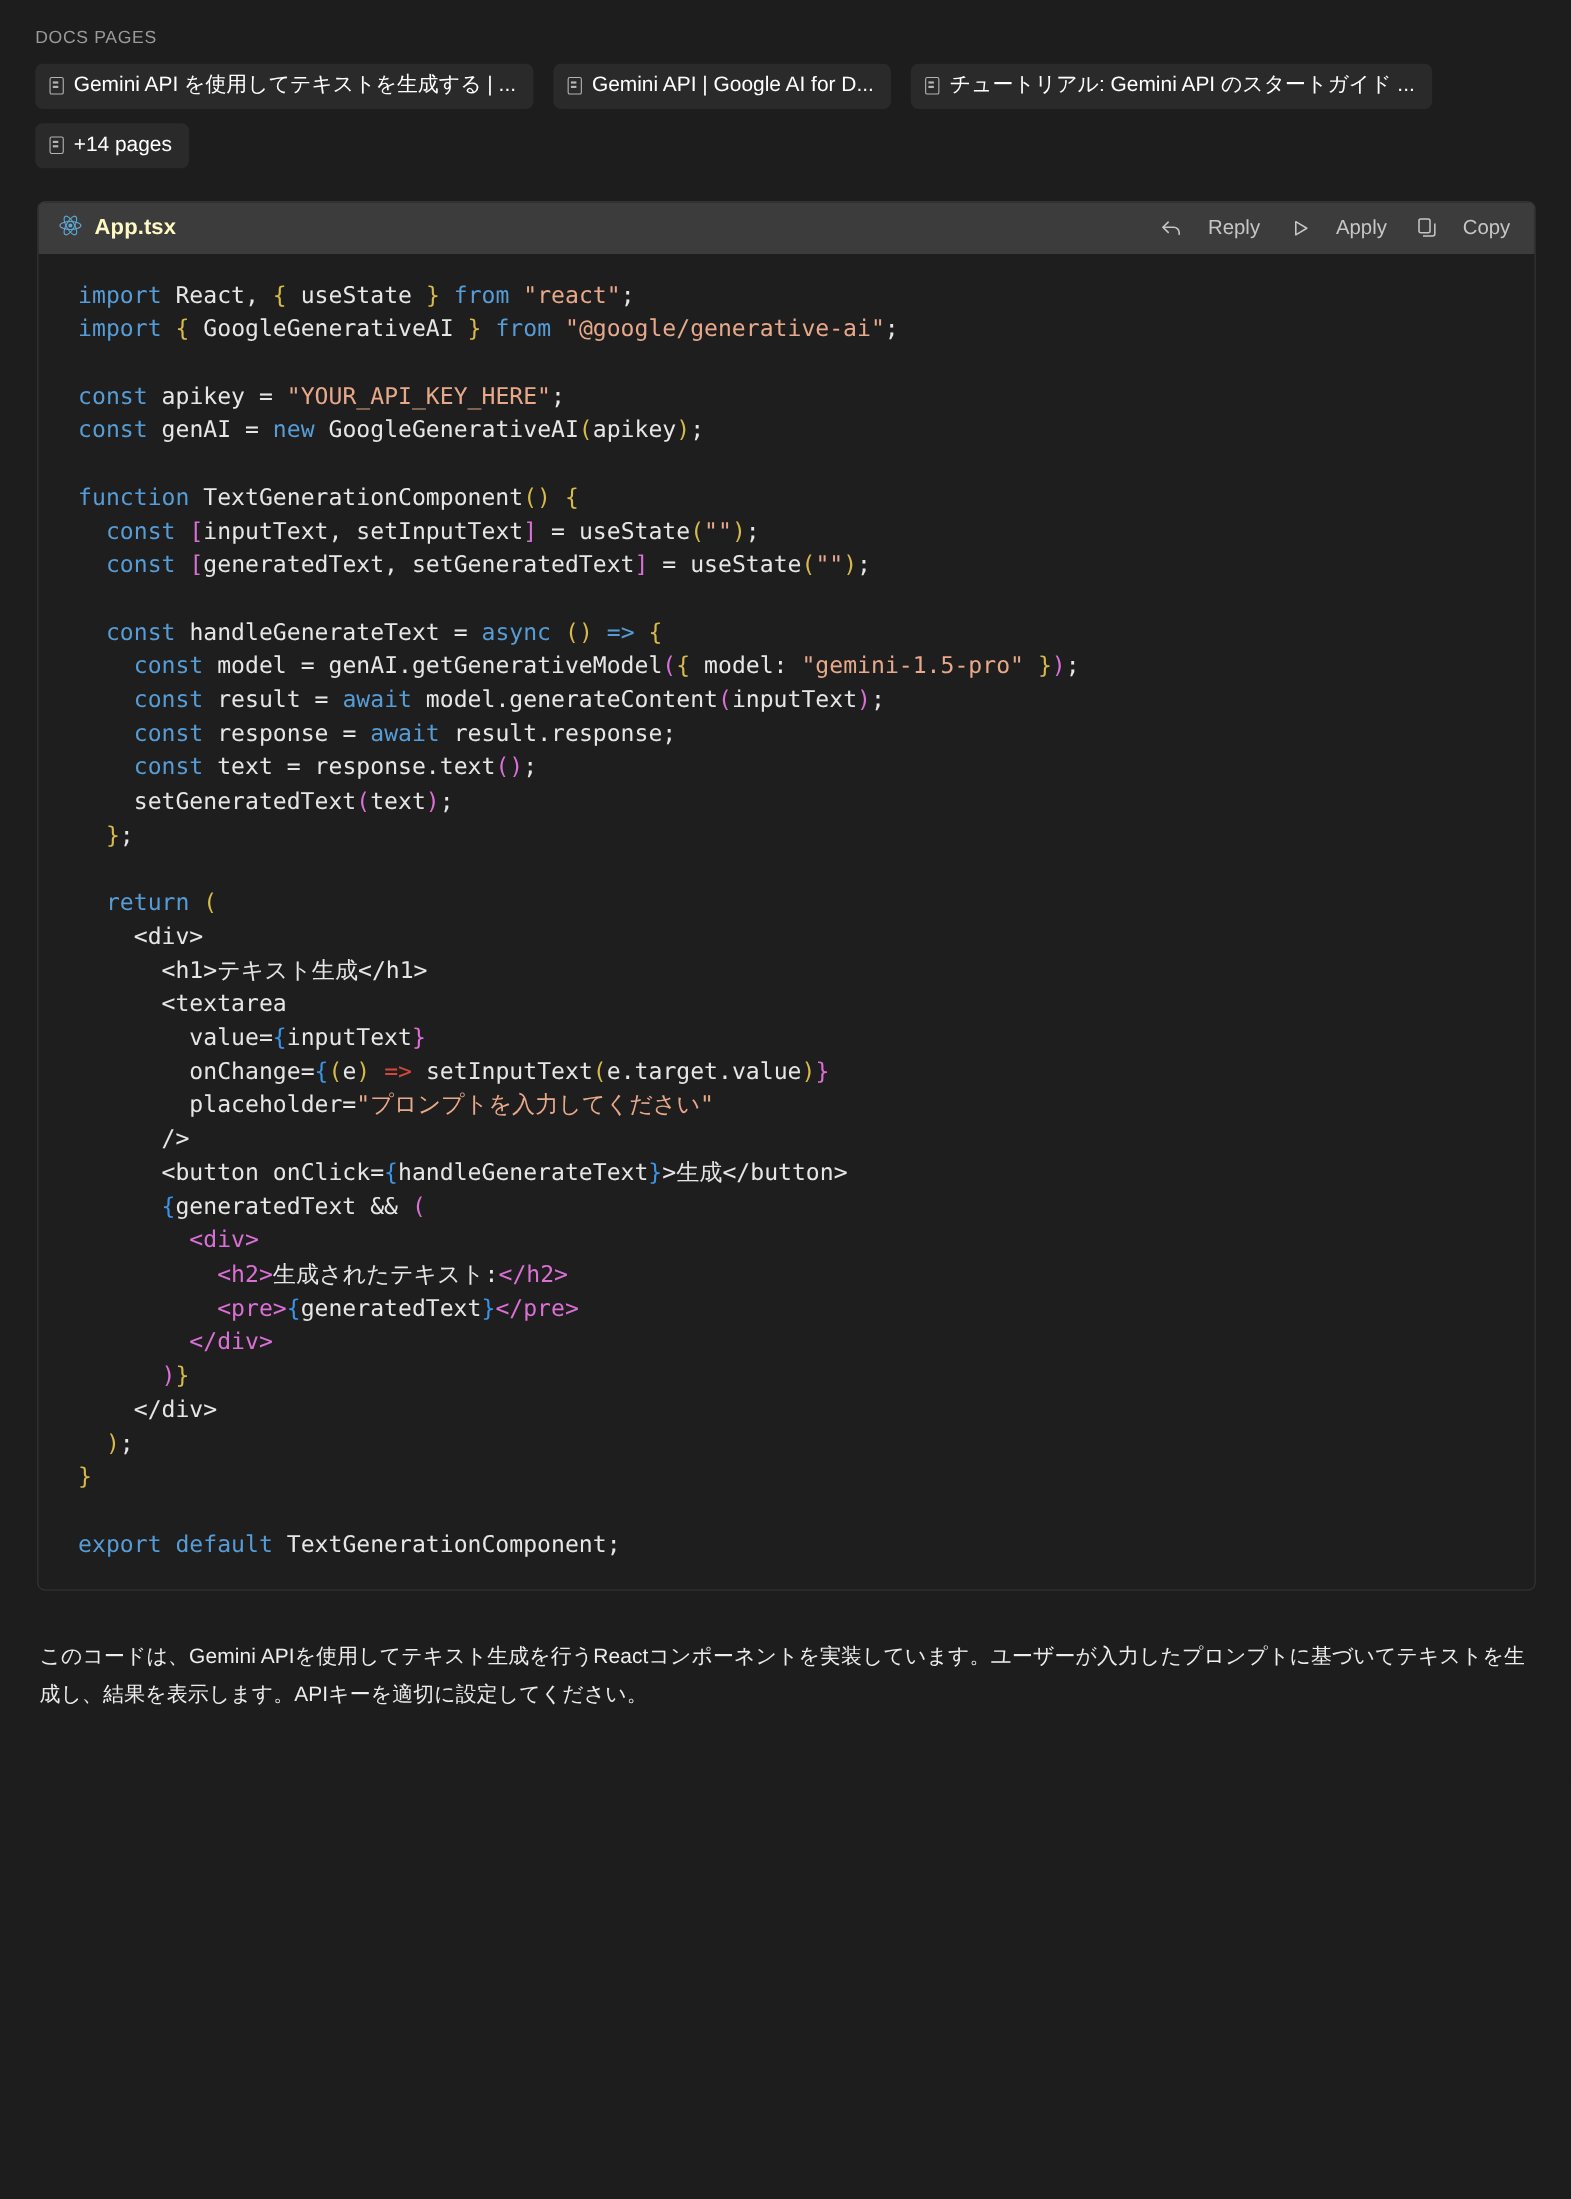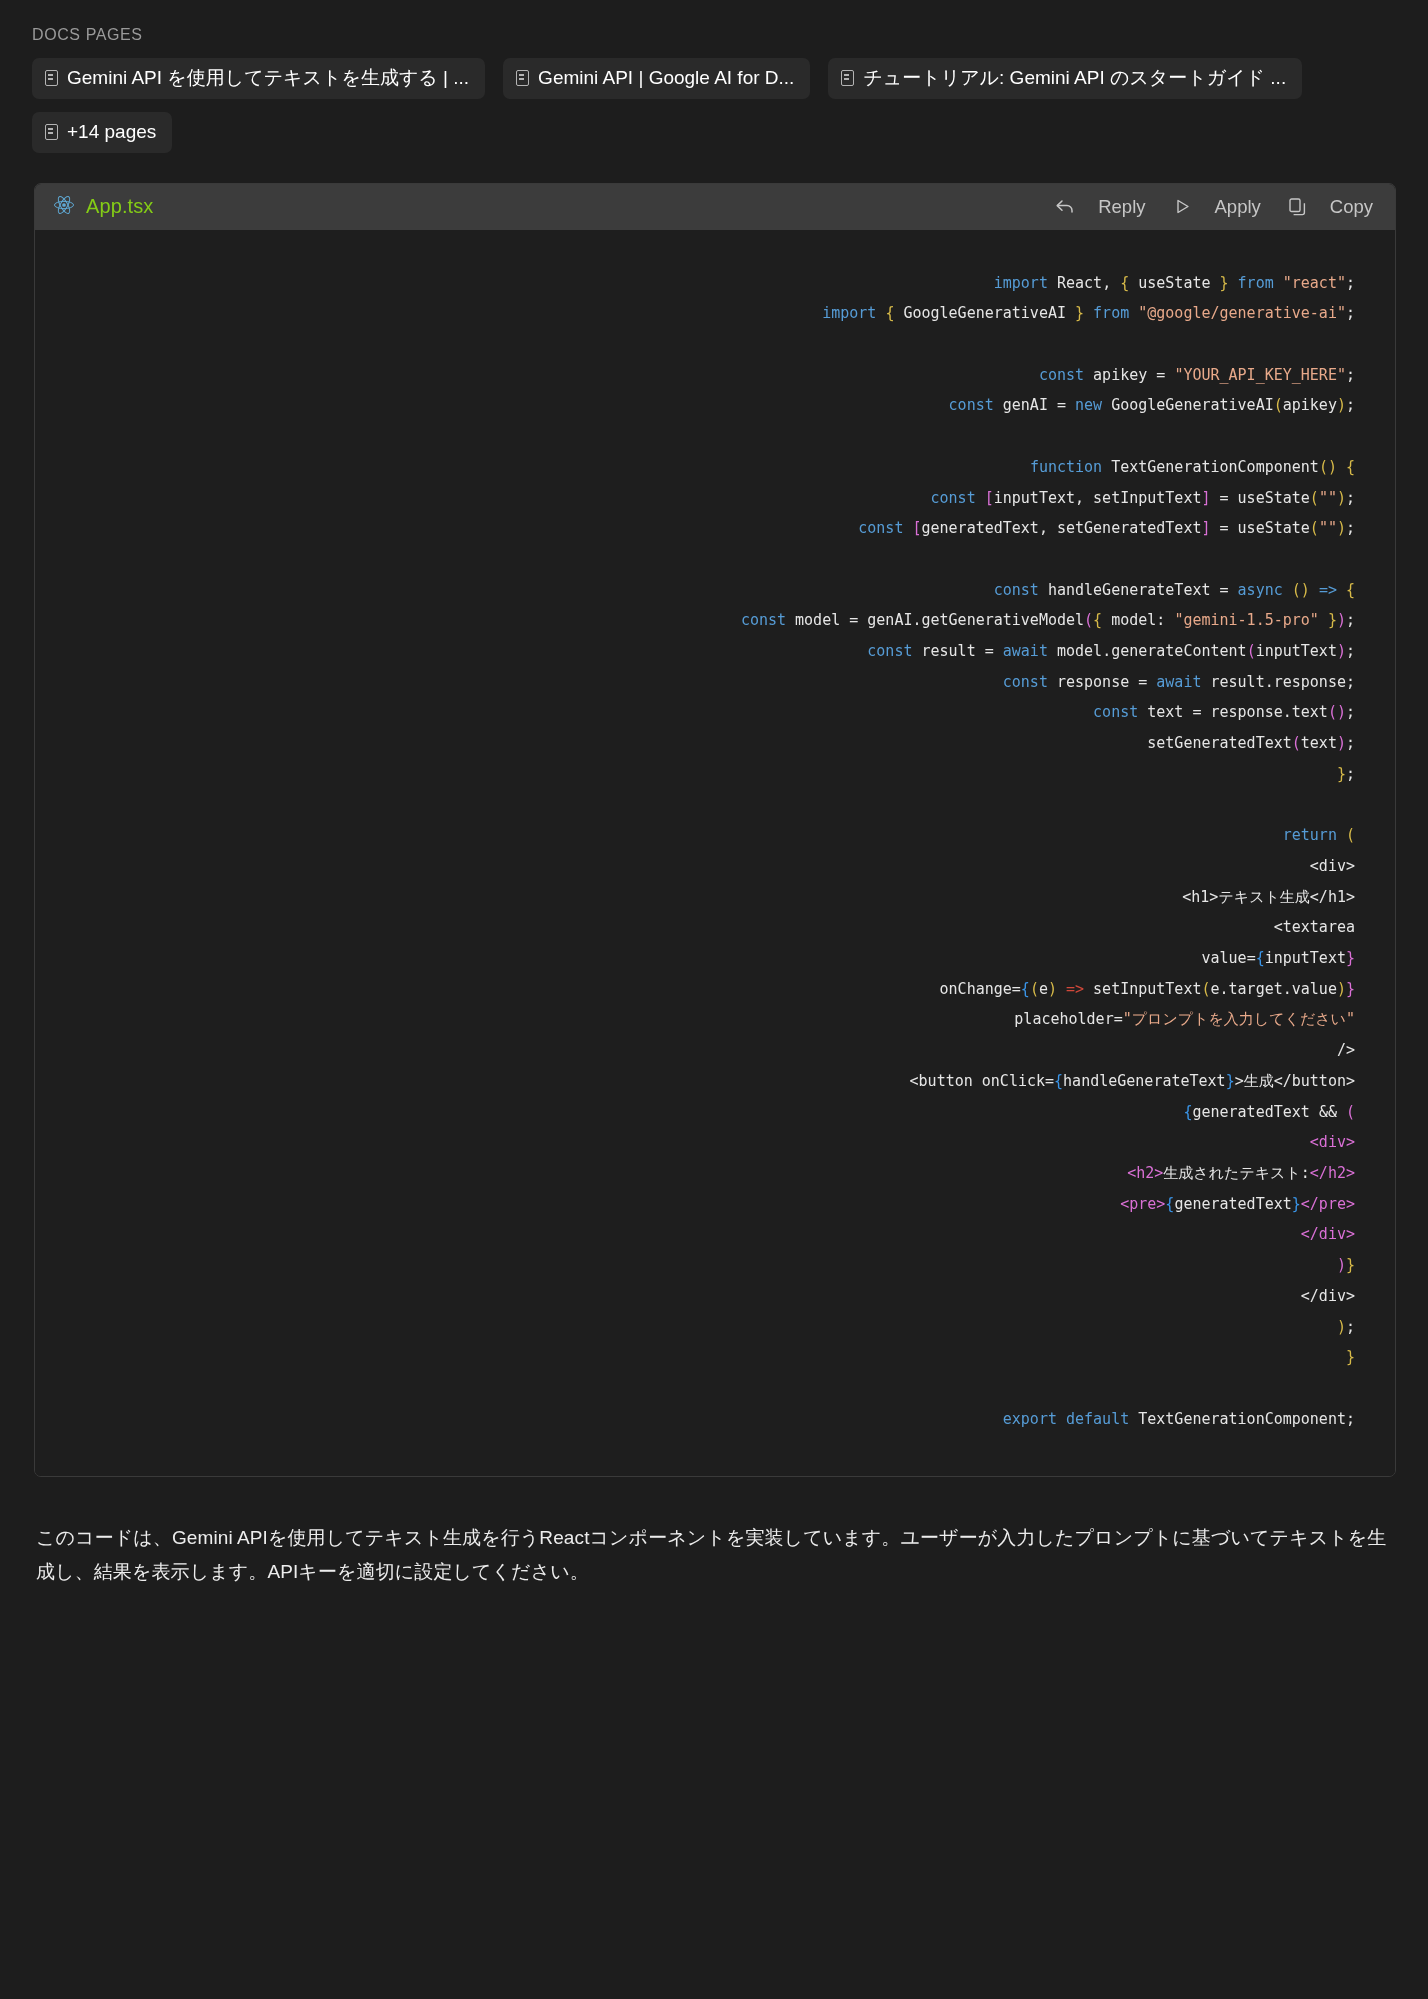--- a/index.html
+++ b/index.html
@@ -81,22 +81,22 @@
   .code-header {
     display: flex;
     align-items: center;
     background: #3c3c3c;
     padding: 11px 16px 11px 18px;
     gap: 11px;
   }
   .react-icon { flex: none; display: block; }
   .file-name {
     font-size: 20px;
-    color: #84cc16;
-    font-weight: 400;
+    color: #fef9c3;
+    font-weight: 700;
     letter-spacing: 0.1px;
   }
   .header-actions {
     margin-left: auto;
     display: flex;
     align-items: center;
     gap: 28px;
     padding-right: 6px;
   }
   .action-btn {
@@ -111,29 +111,28 @@
     padding: 0;
     font-family: inherit;
   }
   .action-btn svg { display: block; flex: none; }
 
   .code-body {
     padding: 22px 0 26px 0;
     background: #1e1e1e;
   }
   pre.code {
-    margin: 16px;
+    margin: 0;
     padding: 0 24px 0 36px;
     font-family: "DejaVu Sans Mono", "Liberation Mono", monospace;
-    font-size: 15px;
+    font-size: 21px;
     line-height: 30.7px;
     color: #e6e6e6;
     white-space: pre;
     tab-size: 2;
-    text-align: right;
   }
 
   
   .kw   { color: #569cd6; }
   .str  { color: #e8a98a; }
   .br-y { color: #d7ba49; }
   .br-m { color: #da70d6; }
   .br-b { color: #3a95e8; }
   .arrow-r { color: #d1483a; }
   .pln  { color: #e6e6e6; }

